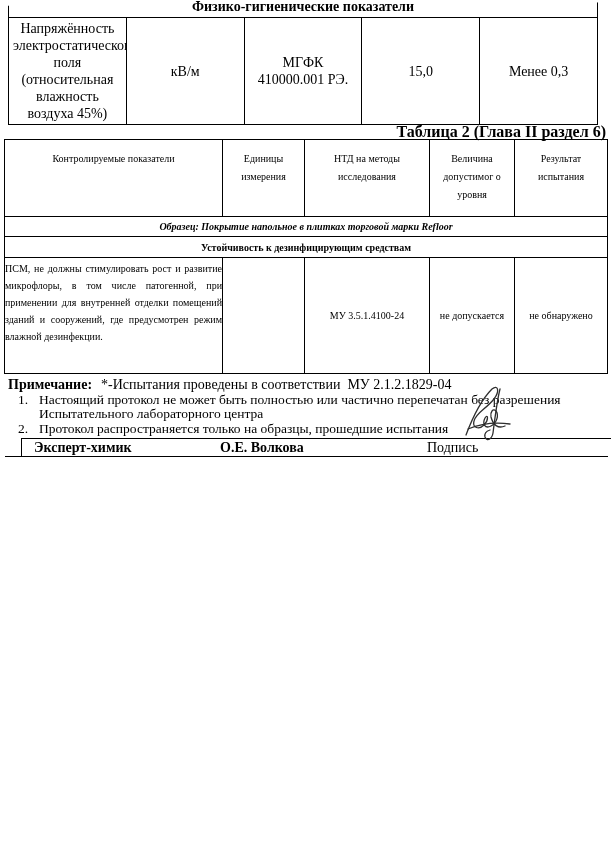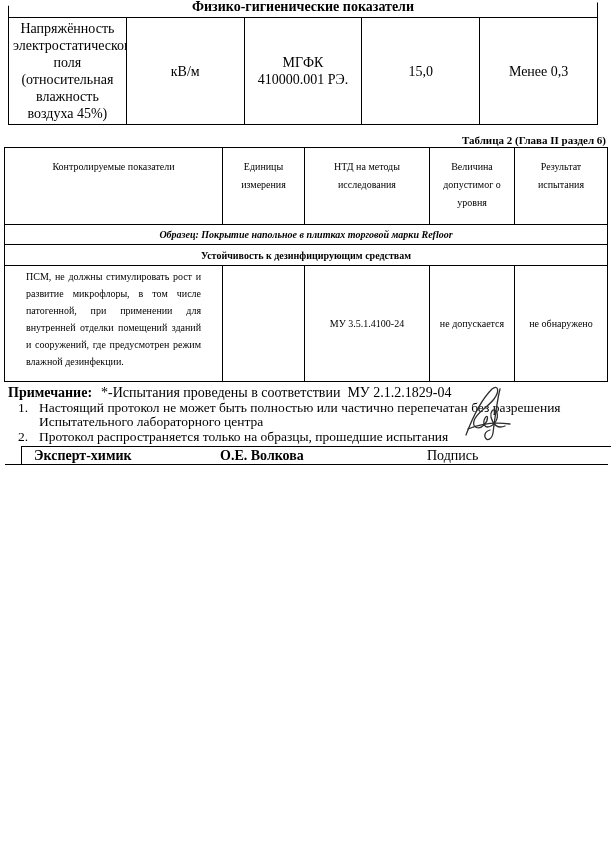--- a/index.html
+++ b/index.html
@@ -19,31 +19,31 @@
 
   
   .t1{margin-left:8px;width:590px;font-size:14px;}
   .t1 .sec-hdr{height:24px;text-align:center;vertical-align:bottom;font-weight:bold;padding:0 0 2px 0;}
   .t1 .r1 td{height:88px;text-align:center;vertical-align:middle;line-height:17px;padding:2px 4px;}
   .t1 .c-ind{text-align:justify;vertical-align:top;padding:2px 5px;}
   .t1 .w1{width:143px;} .t1 .w2{width:77px;margin-left:48px;} .t1 .w3{width:174px;}
   .t1 .w4{width:102px;} .t1 .w5{width:94px;}
 
   
-  .caption{width:606px;text-align:right;font-weight:bold;font-size:11px;line-height:14px;padding:0 1px 0 0;margin-top:8px;}
+  .caption{width:606px;text-align:right;font-weight:bold;font-size:16px;line-height:14px;padding:0 1px 0 0;}
 
   
   .t2{margin-left:4px;width:603px;font-size:10px;}
   .t2 .w1{width:218px;} .t2 .w2{width:82px;} .t2 .w3{width:125px;}
   .t2 .w4{width:85px;} .t2 .w5{width:93px;}
   .t2 .hd td{height:77px;text-align:center;vertical-align:top;padding:10px 6px 0 6px;line-height:18px;}
   .t2 .sample td{height:20px;text-align:center;font-weight:bold;font-style:italic;padding:0;line-height:18px;font-family:Liberation Serif, serif;}
   .t2 .section td{height:21px;text-align:center;font-weight:bold;padding:0;line-height:19px;}
   .t2 .dr td{height:116px;text-align:center;vertical-align:middle;line-height:17px;padding:2px 4px;}
-  .t2 .dr .c-ind{text-align:justify;vertical-align:top;padding:2px 21px;}
+  .t2 .dr .c-ind{text-align:justify;vertical-align:top;padding:2px 0;}
 
   
   .note{margin:3px 0 0 8px;font-size:14px;line-height:15px;white-space:pre-wrap;}
   .note .lbl{font-weight:bold;margin-right:9px;}
   .nlist{margin:1px 0 0 18px;font-size:13.5px;}
   .nitem{display:flex;line-height:14px;margin-bottom:1px;}
   .nitem .num{width:21px;flex:0 0 21px;}
   .nitem .txt{flex:1;padding-right:12px;}
 
   

